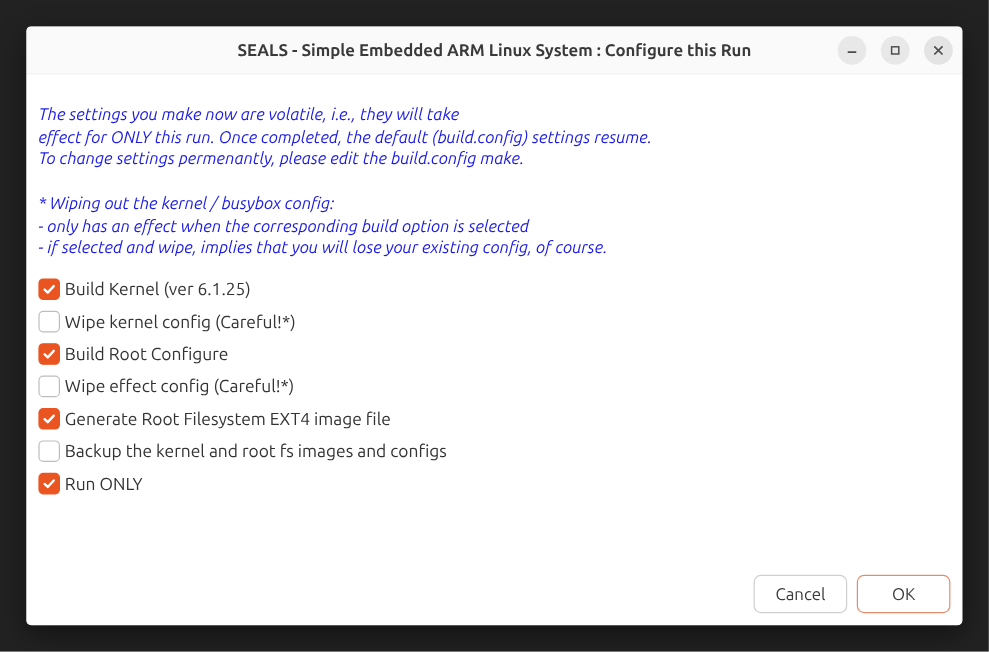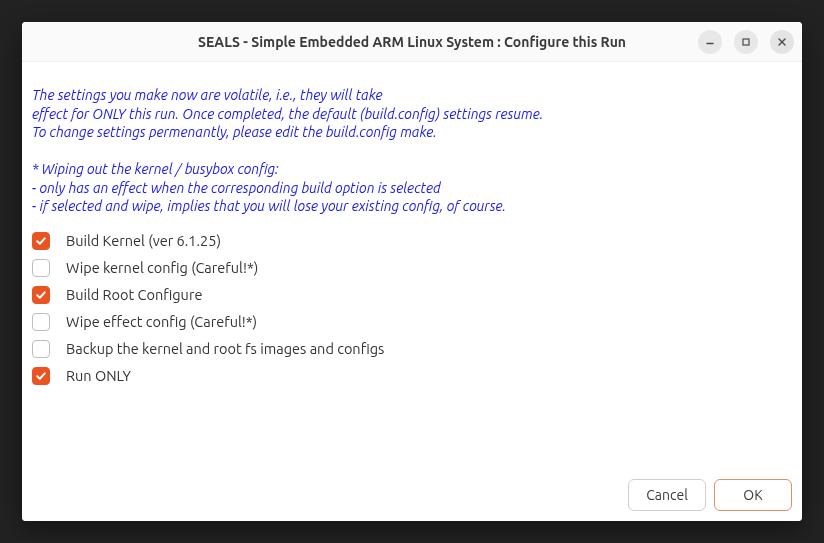--- a/index.html
+++ b/index.html
@@ -83,21 +83,21 @@
     white-space: pre-line;
   }
   .options {
     display: flex;
     flex-direction: column;
     gap: 9px;
   }
   .opt-row {
     display: flex;
     align-items: center;
-    gap: 16px;
+    gap: 4px;
   }
   .cbox {
     width: 18px;
     height: 18px;
     border-radius: 4px;
     flex: 0 0 auto;
     display: flex;
     align-items: center;
     justify-content: center;
     cursor: pointer;
@@ -201,20 +201,28 @@
               <path d="M2.2 6.3 L4.8 8.8 L9.8 3.4" fill="none" stroke="#ffffff" stroke-width="2" stroke-linecap="round" stroke-linejoin="round"></path>
             </svg>
           </div>
           <span class="opt-label">Build Root Configure</span>
         </div>
         <div class="opt-row">
           <div class="cbox unchecked"></div>
           <span class="opt-label">Wipe effect config (Careful!*)</span>
         </div>
         <div class="opt-row">
+          <div class="cbox checked">
+            <svg width="12" height="12" viewBox="0 0 12 12">
+              <path d="M2.2 6.3 L4.8 8.8 L9.8 3.4" fill="none" stroke="#ffffff" stroke-width="2" stroke-linecap="round" stroke-linejoin="round"></path>
+            </svg>
+          </div>
+          <span class="opt-label">Generate Root Filesystem EXT4 image file</span>
+        </div>
+        <div class="opt-row">
           <div class="cbox unchecked"></div>
           <span class="opt-label">Backup the kernel and root fs images and configs</span>
         </div>
         <div class="opt-row">
           <div class="cbox checked">
             <svg width="12" height="12" viewBox="0 0 12 12">
               <path d="M2.2 6.3 L4.8 8.8 L9.8 3.4" fill="none" stroke="#ffffff" stroke-width="2" stroke-linecap="round" stroke-linejoin="round"></path>
             </svg>
           </div>
           <span class="opt-label">Run ONLY</span>

